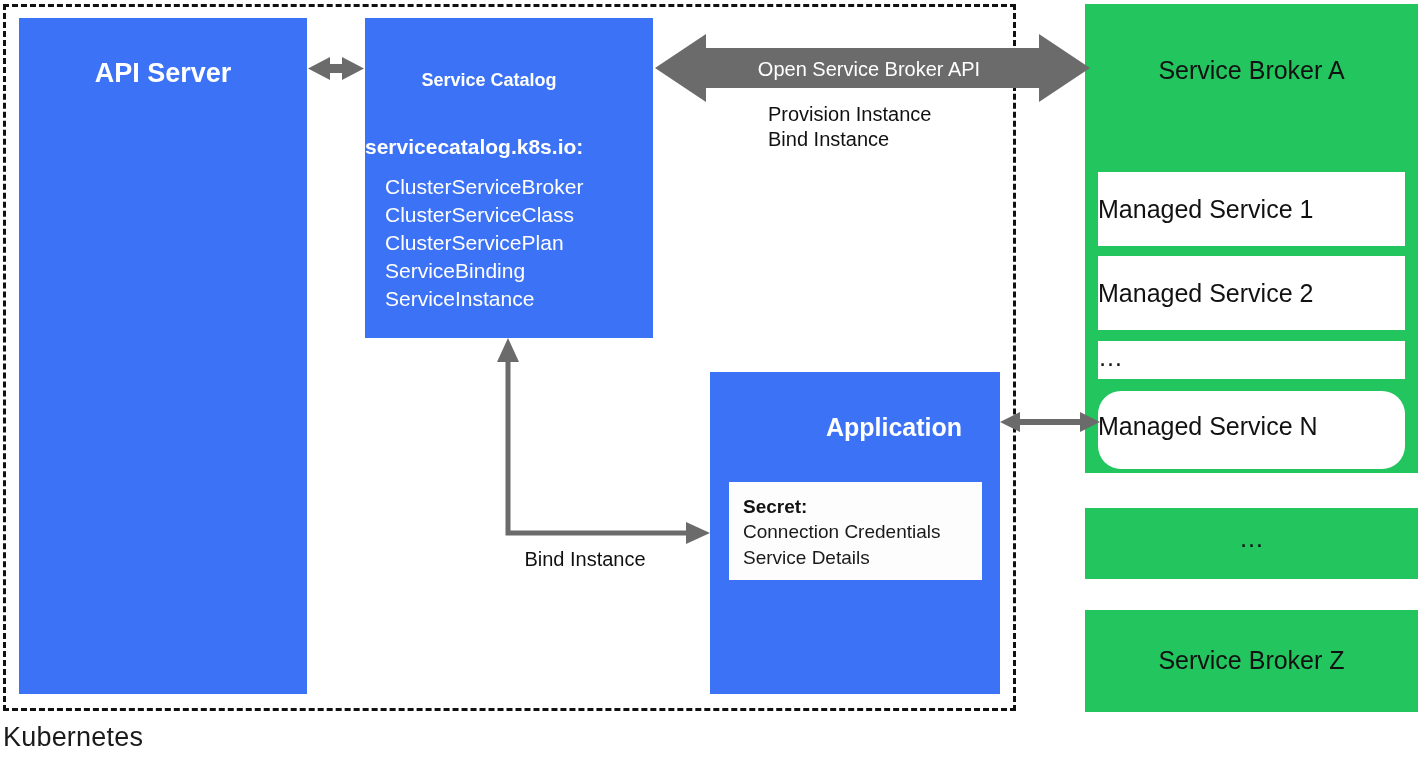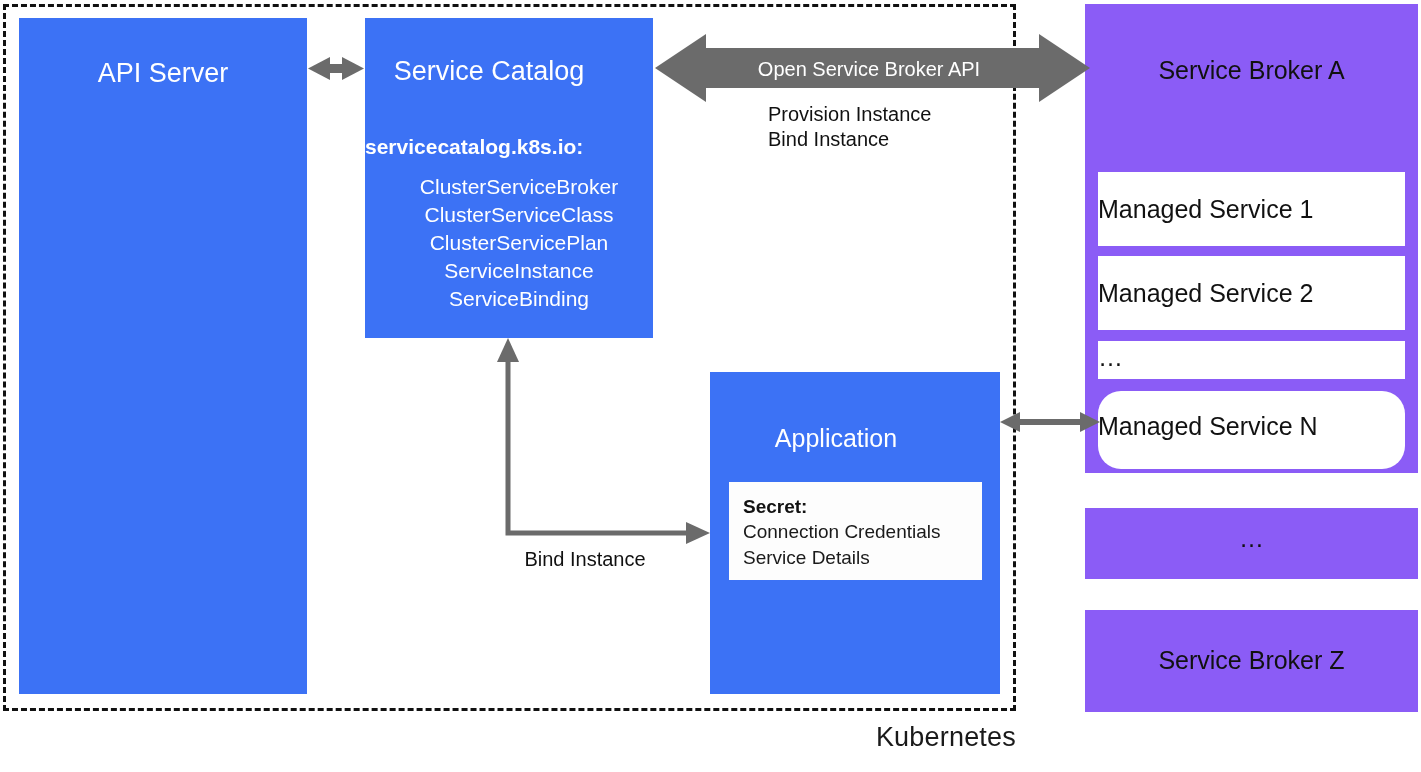--- a/index.html
+++ b/index.html
@@ -25,34 +25,34 @@
     top: 4px;
     width: 1013px;
     height: 707px;
     border: 3px dashed #111111;
     box-sizing: border-box;
   }
   #k8s-label {
     left: 3px;
     top: 722px;
     width: 1013px;
-    text-align: right;
+    text-align: left;
     font-size: 27px;
     color: #1a1a1a;
     letter-spacing: 0.2px;
   }
 
   
   .blue-box {
     background: #3c72f5;
     color: #ffffff;
   }
   .box-title {
     text-align: center;
-    font-weight: normal;
+    font-weight: bold;
     color: #ffffff;
   }
 
   #api-server-box {
     left: 19px;
     top: 18px;
     width: 288px;
     height: 676px;
   }
   #api-server-title {
@@ -65,23 +65,23 @@
 
   #service-catalog-box {
     left: 365px;
     top: 18px;
     width: 288px;
     height: 320px;
   }
   #service-catalog-title {
     position: absolute;
     left: 0;
-    top: 38px;
+    top: 52px;
     width: 248px;
-    font-size: 27px;
+    font-size: 18px;
   }
   #sc-api-group {
     left: 365px;
     top: 135px;
     width: 288px;
   }
   #sc-api-group-heading {
     font-size: 21px;
     font-weight: bold;
     color: #ffffff;
@@ -89,35 +89,35 @@
   }
   #sc-resource-list {
     margin-top: 14px;
     padding-left: 20px;
   }
   .sc-resource {
     font-size: 21px;
     color: #ffffff;
     line-height: 28px;
     white-space: nowrap;
-    text-align: center;
   }
 
   #application-box {
     left: 710px;
     top: 372px;
     width: 290px;
     height: 322px;
   }
   #application-title {
     position: absolute;
     left: 0;
-    top: 52px;
+    top: 41px;
     width: 252px;
     font-size: 25px;
+    text-align: right;
   }
   #secret-card {
     position: absolute;
     left: 19px;
     top: 110px;
     width: 253px;
     height: 98px;
     background: #fdfdfd;
     box-sizing: border-box;
     padding: 12px 0 0 14px;
@@ -130,21 +130,21 @@
   }
   .secret-line {
     font-size: 19px;
     color: #1a1a1a;
     line-height: 26px;
     white-space: nowrap;
   }
 
   
   .gray-box {
-    background: #8b5cf6;
+    background: #22c55e;
     color: #111111;
   }
   .gray-label {
     position: absolute;
     left: 0;
     width: 100%;
     text-align: center;
     font-size: 25px;
     color: #111111;
   }
@@ -246,22 +246,22 @@
 
   <div class="abs blue-box" id="service-catalog-box">
     <div class="box-title" id="service-catalog-title">Service Catalog</div>
   </div>
   <div class="abs" id="sc-api-group">
     <div id="sc-api-group-heading">servicecatalog.k8s.io:</div>
     <div id="sc-resource-list">
       <div class="sc-resource">ClusterServiceBroker</div>
       <div class="sc-resource">ClusterServiceClass</div>
       <div class="sc-resource">ClusterServicePlan</div>
+      <div class="sc-resource">ServiceBinding</div>
       <div class="sc-resource">ServiceInstance</div>
-      <div class="sc-resource">ServiceBinding</div>
     </div>
   </div>
 
   <div class="abs blue-box" id="application-box">
     <div class="box-title" id="application-title">Application</div>
     <div id="secret-card">
       <div id="secret-title">Secret:</div>
       <div class="secret-line">Connection Credentials</div>
       <div class="secret-line">Service Details</div>
     </div>

